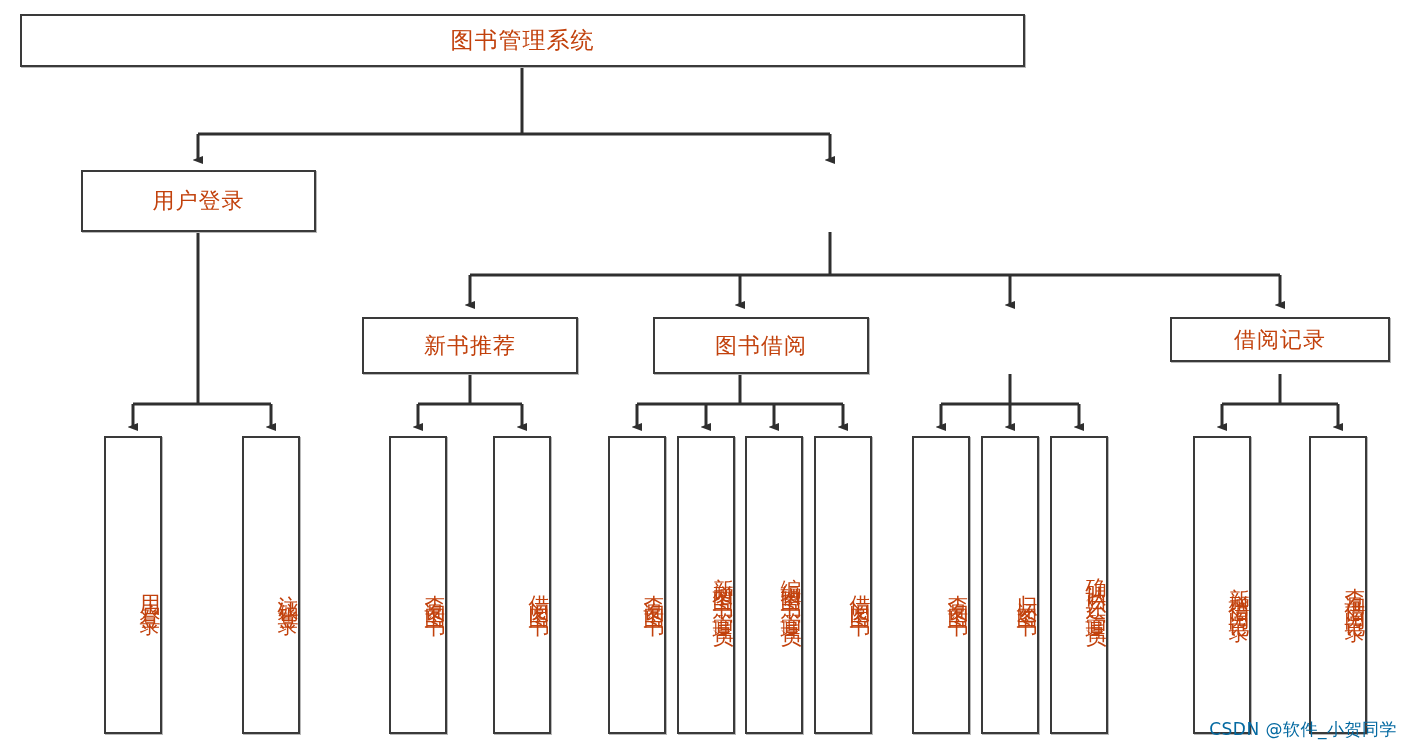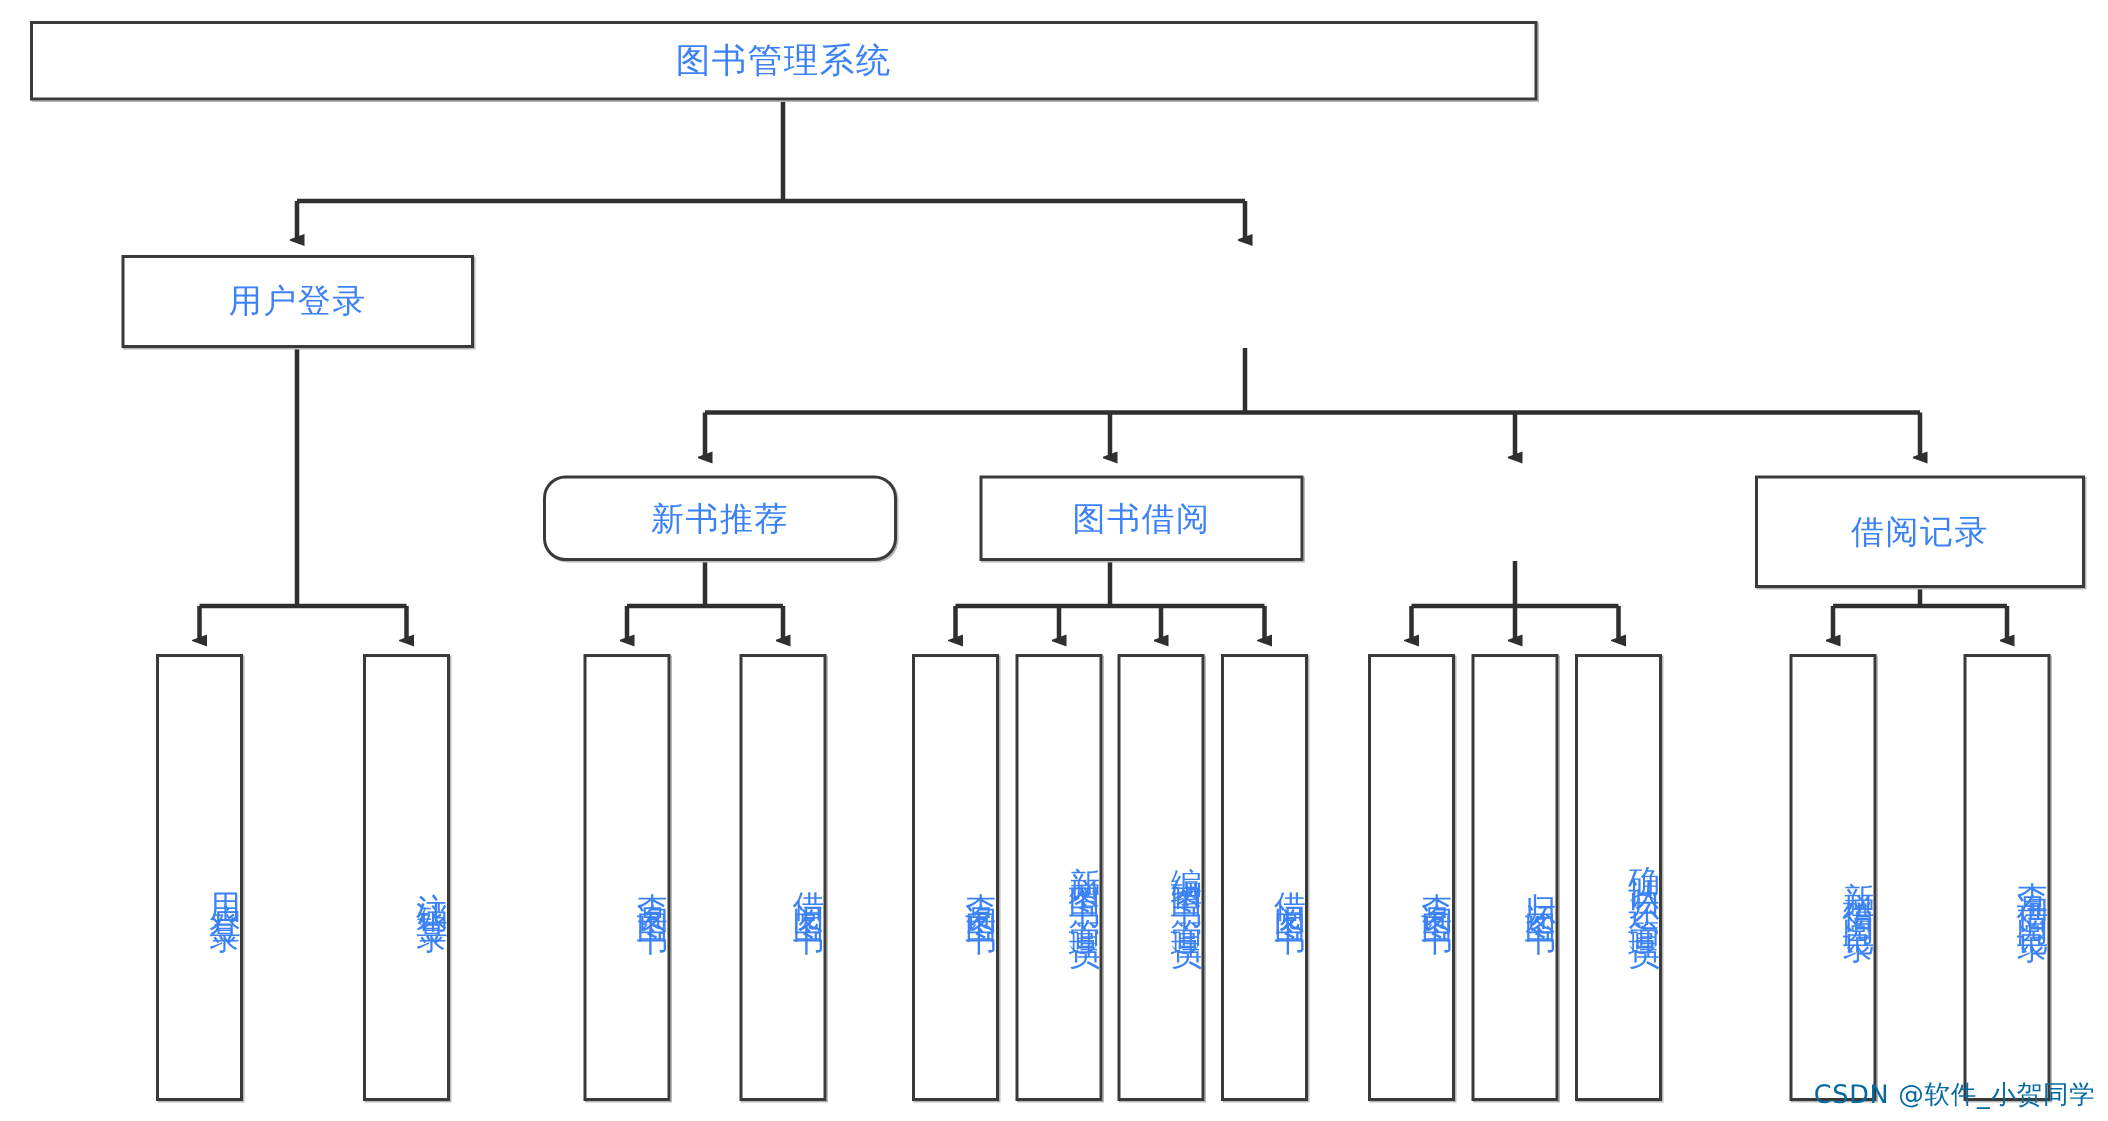--- a/index.html
+++ b/index.html
@@ -17,21 +17,21 @@
   }
   .node {
     position: absolute;
     box-sizing: border-box;
     background: #ffffff;
     border: 2px solid #3a3a3a;
     box-shadow: 1px 1px 0 0 #b9b9b9;
     display: flex;
     align-items: center;
     justify-content: center;
-    color: #3b82f6;
+    color: #c2410c;
   }
   .node.horiz {
     font-size: 22px;
     letter-spacing: 1px;
   }
   .node.vert {
     writing-mode: vertical-rl;
     text-orientation: upright;
     font-size: 21px;
     letter-spacing: 7px;
@@ -120,27 +120,27 @@
   </svg>
 
   <div class="node horiz root" style="left:20px; top:14px; width:1005px; height:53px;">
     <span>图书管理系统</span>
   </div>
 
   <div class="node horiz" style="left:81px; top:170px; width:235px; height:62px;">
     <span>用户登录</span>
   </div>
 
-  <div class="node horiz" style="left:362px; top:317px; width:236px; height:57px;border-radius:15px;">
+  <div class="node horiz" style="left:362px; top:317px; width:216px; height:57px;">
     <span>新书推荐</span>
   </div>
   <div class="node horiz" style="left:632px; top:317px; width:216px; height:57px;margin-left:21px;">
     <span>图书借阅</span>
   </div>
-  <div class="node horiz" style="left:1170px; top:317px; width:220px; height:75px;font-family:Liberation Mono, monospace;">
+  <div class="node horiz" style="left:1170px; top:317px; width:220px; height:45px;font-family:Liberation Mono, monospace;">
     <span>借阅记录</span>
   </div>
 
   <div class="node vert" style="left:104px; top:436px; width:58px; height:298px;">
     <span>用户登录</span>
   </div>
   <div class="node vert" style="left:242px; top:436px; width:58px; height:298px;">
     <span>注销登录</span>
   </div>
 

